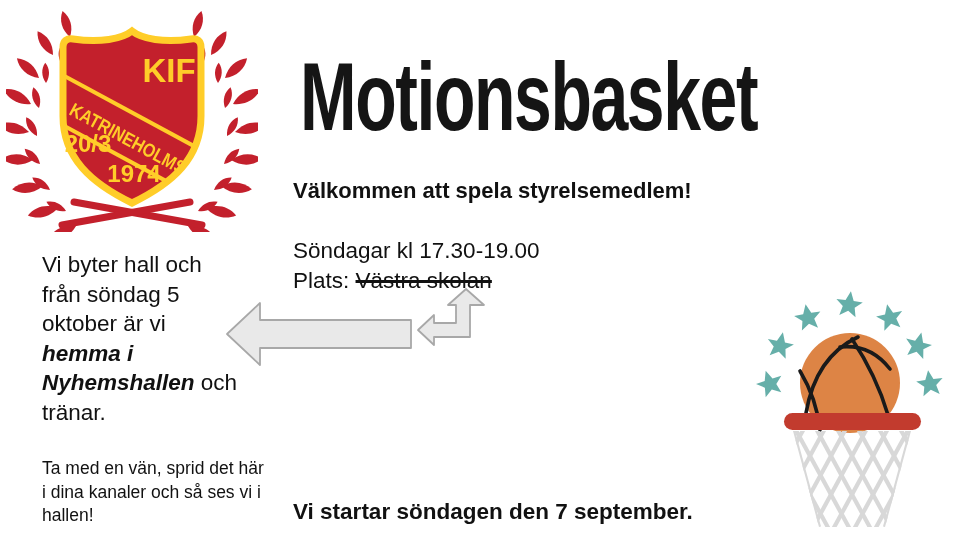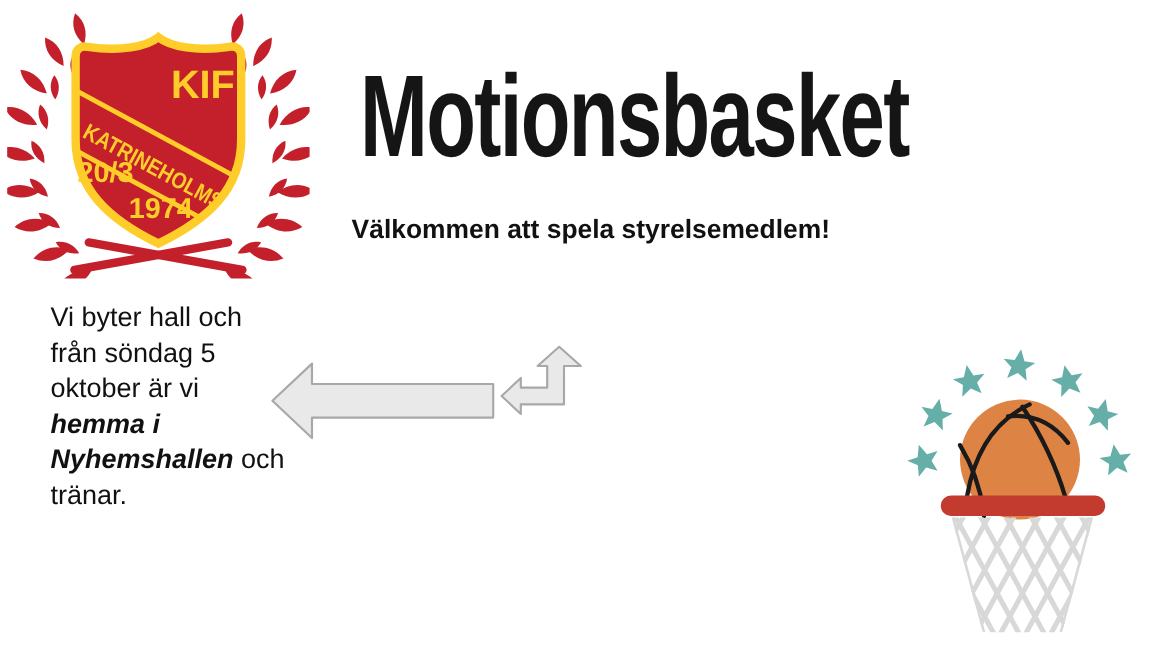--- a/index.html
+++ b/index.html
@@ -103,25 +103,31 @@
       <text x="163" y="76" font-size="33" font-weight="bold" fill="#ffcd29" text-anchor="middle">KIF</text>
       <text x="82" y="146" font-size="24" font-weight="bold" fill="#ffcd29" text-anchor="middle">20/3</text>
       <text x="128" y="176" font-size="24" font-weight="bold" fill="#ffcd29" text-anchor="middle">1974</text>
     </g>
   </svg>
 
   <div class="abs title">Motionsbasket</div>
 
   <div class="abs intro">Välkommen att spela styrelsemedlem!</div>
 
+  <div class="abs schedule">
+    <div>Söndagar kl 17.30-19.00</div>
+    <div><span>Plats: </span><span class="strike">Västra skolan</span></div>
+  </div>
 
   <div class="abs hall-note"><span>Vi byter hall och från söndag 5 oktober är vi </span><span class="em">hemma i Nyhemshallen</span><span> och tränar.</span></div>
 
+  <div class="abs spread-note">Ta med en vän, sprid det här i dina kanaler och så ses vi i hallen!</div>
 
 
+  <div class="abs start-note">Vi startar söndagen den 7 september.</div>
 
   <svg class="abs" style="left:224px;top:300px;" width="190" height="70" viewBox="0 0 190 70">
     <polygon points="3,34 36,3 36,20 187,20 187,48 36,48 36,65" fill="#e9e9e9" stroke="#a8a8a8" stroke-width="1.8" stroke-linejoin="round"></polygon>
   </svg>
 
   <svg class="abs" style="left:414px;top:284px;" width="80" height="70" viewBox="0 0 80 70">
     <polygon points="4,46 20,31 20,39 42,39 42,21 34,21 52,5 70,21 56,21 56,53 20,53 20,61" fill="#e9e9e9" stroke="#a8a8a8" stroke-width="1.8" stroke-linejoin="round"></polygon>
   </svg>
 
   <svg class="abs" style="left:740px;top:283px;" width="220" height="257" viewBox="0 0 220 257">

